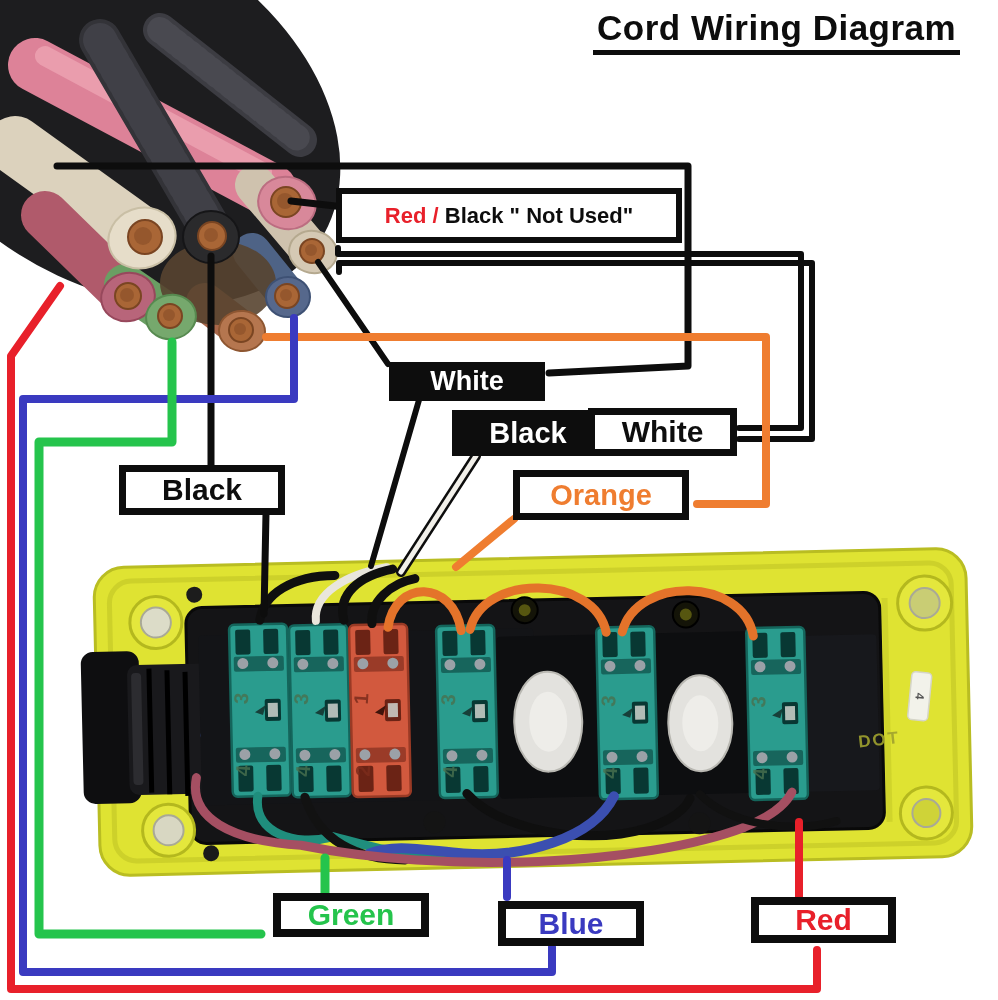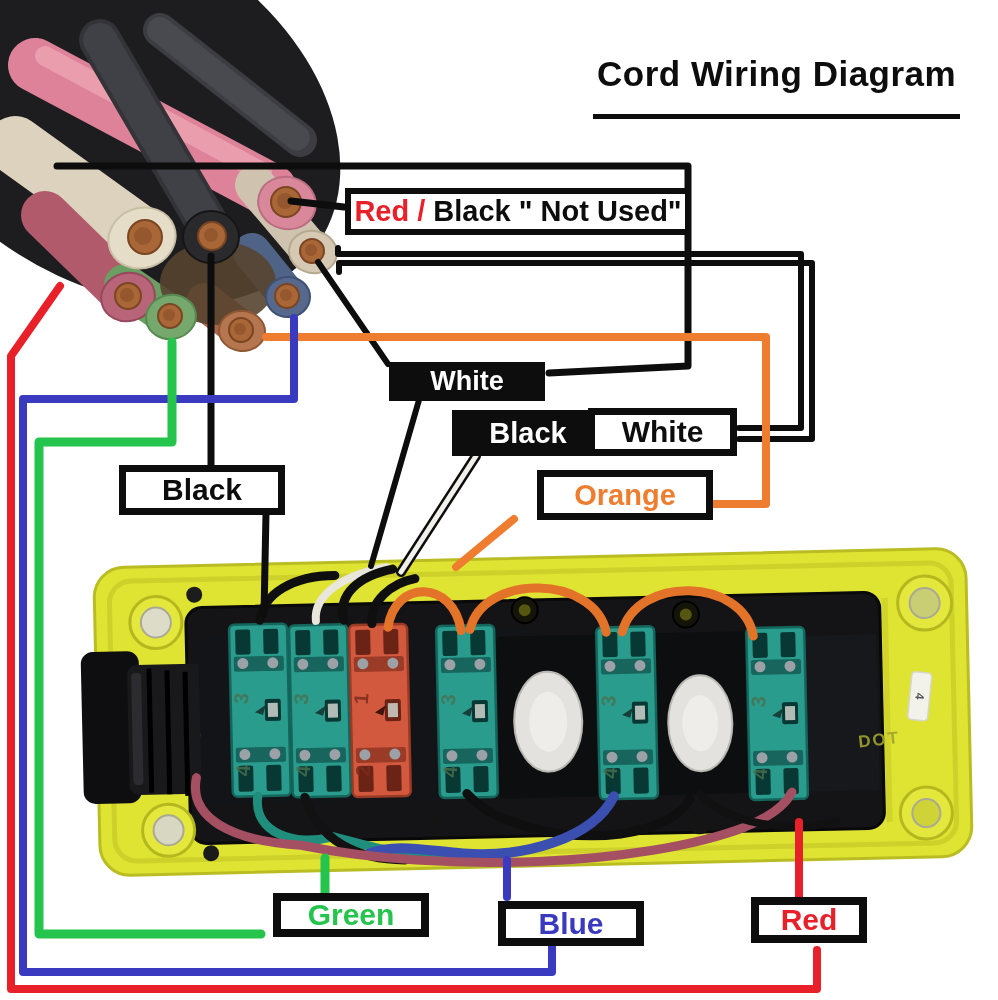--- a/index.html
+++ b/index.html
@@ -4,36 +4,36 @@
 <style>
   :root{
     --c-red:#e8202a; --c-green:#25c44c; --c-blue:#3a3ac0; --c-orange:#ef7d30;
     --c-black:#0d0d0d; --c-case:#dfe332; --c-teal:#2a9c8e; --c-blockred:#d2593e; --c-jumper:#e4732a;
   }
   html,body{margin:0;padding:0;background:#fff;}
   .canvas{position:relative;width:998px;height:1000px;background:#fff;overflow:hidden;
           font-family:"Liberation Sans",sans-serif;}
   .art{position:absolute;left:0;top:0;}
   .page-title{position:absolute;left:593px;top:8px;font-size:35px;font-weight:bold;
-              color:var(--c-black);border-bottom:5px solid var(--c-black);padding:0 4px 20px 4px;
-              letter-spacing:.5px;white-space:pre;margin-top:46px;}
+              color:var(--c-black);border-bottom:5px solid var(--c-black);padding:0 4px 2px 4px;
+              letter-spacing:.5px;white-space:pre;}
   .lbl{position:absolute;display:flex;align-items:center;justify-content:center;
        box-sizing:border-box;font-weight:bold;background:#fff;border:6px solid var(--c-black);
        white-space:pre;color:var(--c-black);line-height:1;}
-  .lbl-notused{left:345px;top:188px;width:346px;height:47px;font-size:29px;}
+  .lbl-notused{left:336px;top:188px;width:346px;height:55px;font-size:22px;}
   .lbl-white-top{left:389px;top:362px;width:156px;height:39px;background:var(--c-black);
                  color:#fff;border:none;font-size:27px;}
   .lbl-black-mid{left:452px;top:410px;width:152px;height:46px;background:var(--c-black);
                  color:#fff;border:none;font-size:29px;}
   .lbl-white-mid{left:588px;top:408px;width:149px;height:48px;border-width:7px;font-size:30px;}
   .lbl-black-left{left:119px;top:465px;width:166px;height:50px;border-width:7px;font-size:30px;}
-  .lbl-orange{left:537px;top:470px;width:176px;height:50px;border-width:7px;font-size:29px;color:var(--c-orange);}
+  .lbl-orange{left:513px;top:470px;width:176px;height:50px;border-width:7px;font-size:29px;color:var(--c-orange);}
   .lbl-green{left:273px;top:893px;width:156px;height:44px;border-width:8px;font-size:30px;color:var(--c-green);}
   .lbl-blue{left:498px;top:895px;width:146px;height:45px;border-width:8px;font-size:30px;color:var(--c-blue);margin-top:6px;}
-  .lbl-red{left:751px;top:897px;width:116px;height:46px;border-width:8px;font-size:30px;color:var(--c-red);}
+  .lbl-red{left:751px;top:897px;width:145px;height:46px;border-width:8px;font-size:30px;color:var(--c-red);}
   .t-red{color:var(--c-red);}
   .ln{fill:none;stroke-linecap:round;stroke-linejoin:round;}
   .st-black{stroke:var(--c-black);}
   .st-red{stroke:var(--c-red);}
   .st-green{stroke:var(--c-green);}
   .st-blue{stroke:var(--c-blue);}
   .st-orange{stroke:var(--c-orange);}
   .st-jumper{stroke:var(--c-jumper);}
   .blk-body-t{fill:var(--c-teal);stroke:#14655b;stroke-width:2.5;}
   .blk-body-r{fill:var(--c-blockred);stroke:#993a25;stroke-width:2.5;}

